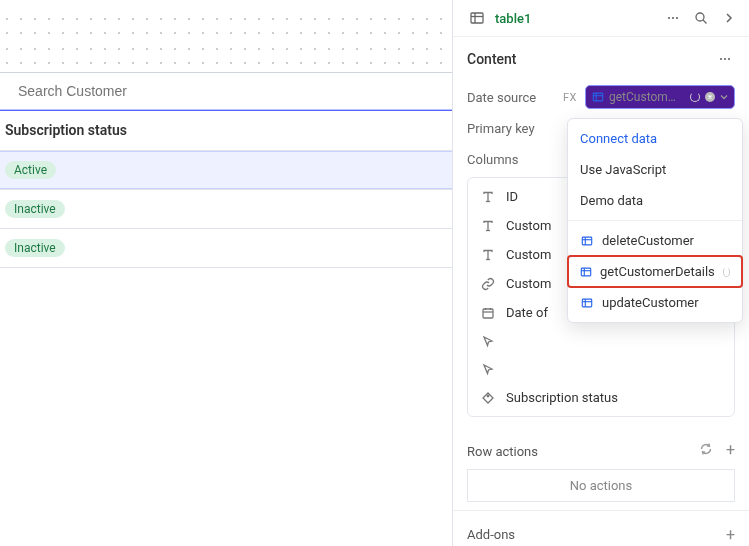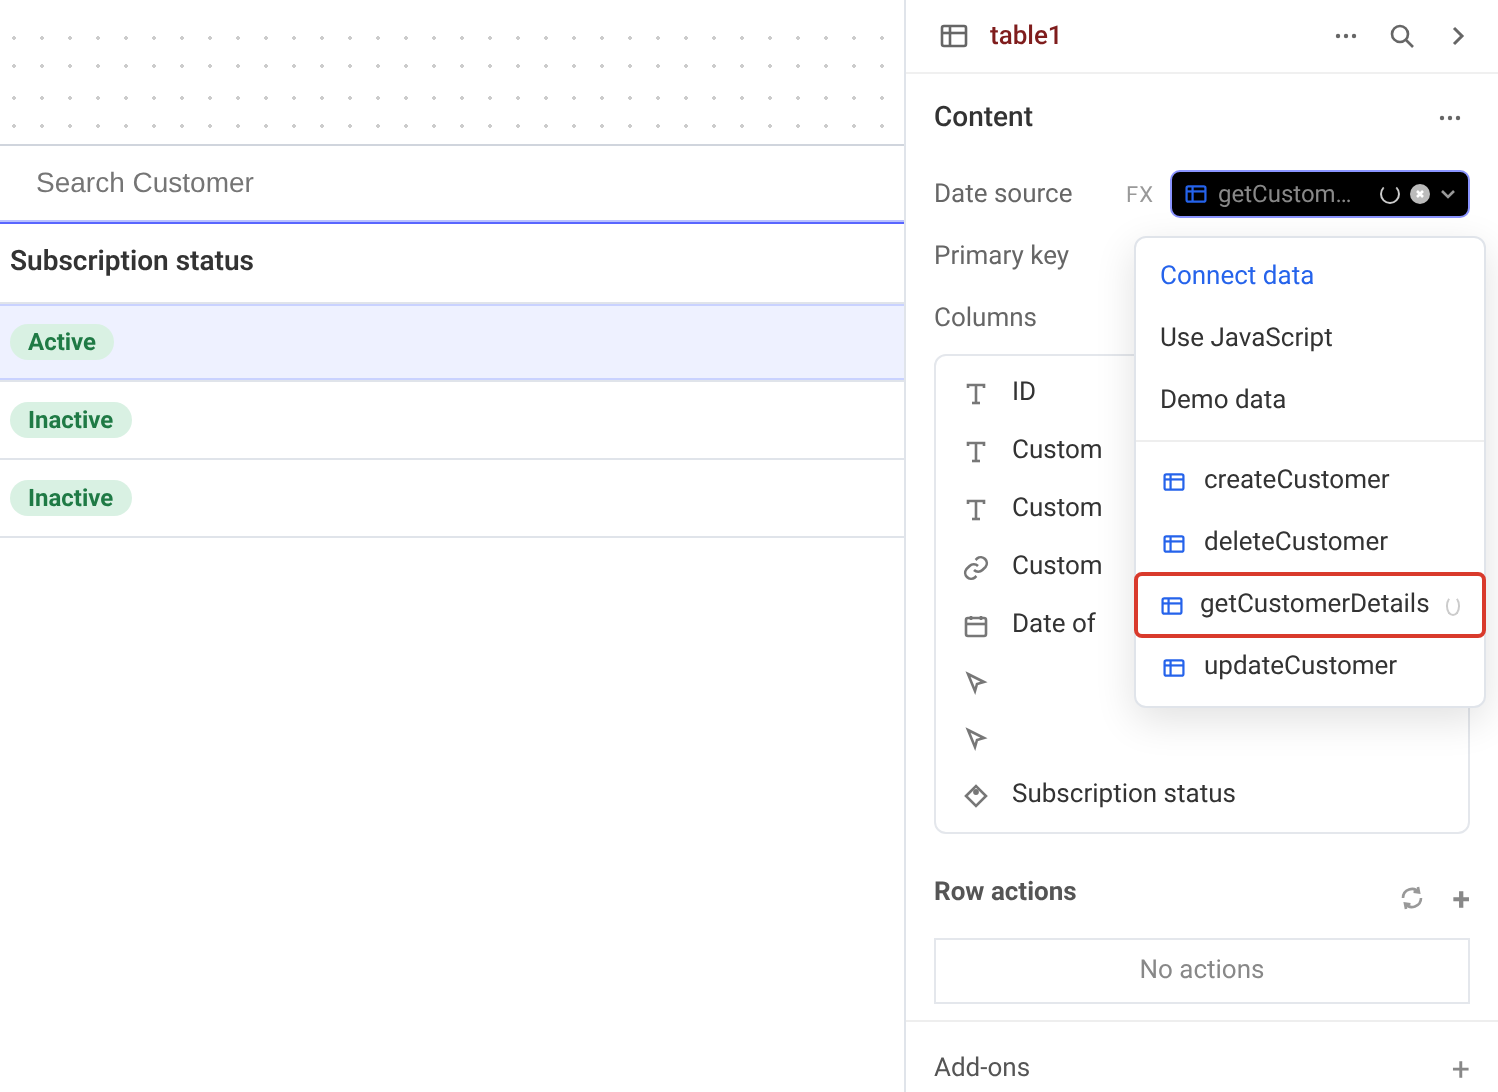--- a/index.html
+++ b/index.html
@@ -43,75 +43,74 @@
     background: #eef1ff;
     box-shadow: inset 0 1px 0 #c9d2ff, inset 0 -1px 0 #c9d2ff;
   }
   .pill {
     display: inline-block;
     background: #d9f1e3;
     color: #1f7a45;
     font-size: 12px;
     padding: 2px 9px;
     border-radius: 10px;
-    font-weight: bold;
   }
 
   
   .panel {
     position: absolute; top: 0; left: 452px; width: 297px; height: 546px;
     border-left: 1px solid #e0e4ea;
     background: #fff;
     padding: 0;
     overflow: hidden;
   }
   .panel-header {
     display: flex; align-items: center; gap: 8px;
     padding: 8px 10px 8px 14px;
     border-bottom: 1px solid #f0f0f0;
   }
-  .panel-header .title { font-size: 13px; font-weight: 500; color: #7f1d1d; flex: 1; }
+  .panel-header .title { font-size: 13px; font-weight: 500; color: #15803d; flex: 1; }
   .icon-btn { width: 20px; height: 20px; display:flex; align-items:center; justify-content:center; color:#666; cursor:pointer; }
   .section-head {
     display: flex; align-items: center; justify-content: space-between;
     padding: 12px 14px 10px;
     font-size: 14px; font-weight: 500;
   }
   .prop-row { display: flex; align-items: center; padding: 6px 14px; gap: 8px; font-size: 13px; color: #555; }
   .prop-label { width: 88px; color: #666; }
   .fx-label { font-size: 11px; color: #999; letter-spacing: 0.5px; }
   .ds-pill {
     flex: 1;
     border: 1px solid #8a94ff;
     border-radius: 5px;
     padding: 4px 6px;
     display: flex; align-items:center; gap: 5px;
     font-size: 12px; color: #888;
-    background: #000000;
+    background: #4c1d95;
     min-width: 0;
   }
   .ds-pill .txt { flex:1; overflow:hidden; text-overflow:ellipsis; white-space:nowrap; }
   .ds-pill .mini { color:#aaa; font-size:11px; }
   .columns-box {
     margin: 4px 14px 12px;
     border: 1px solid #e4e7ec;
     border-radius: 6px;
     padding: 4px 0;
   }
   .col-item {
     display: flex; align-items: center; gap: 10px;
     padding: 7px 12px;
     font-size: 13px; color: #333;
     cursor: grab;
   }
   .col-item .ci-icon { color:#777; width:16px; display:flex; justify-content:center; }
   .subsection {
-    display: flex; align-items:flex-start; justify-content:space-between;
+    display: flex; align-items:flex-end; justify-content:space-between;
     padding: 10px 14px 6px;
-    font-size: 13px; color: #555; font-weight: bold;
+    font-size: 13px; color: #555;
   }
   .no-actions {
     margin: 4px 14px;
     border: 1px solid #e4e7ec;
     border-radius: 0;
     padding: 8px;
     text-align: center; color:#888; font-size:13px;
   }
   .addons { display:flex; justify-content:space-between; align-items:center; padding: 14px 14px 0; font-size:13px; color:#555; border-top: 1px solid #eee; margin-top: 8px; }
   .plus { font-size: 16px; color: #888; cursor: pointer; }
@@ -355,47 +354,37 @@
   <div class="dd-sep"></div>
   <div id="dd-list">
       <div class="dd-item">
         <span class="dd-ic">
           <svg width="12" height="12" viewBox="0 0 14 14" fill="none" stroke="currentColor" stroke-width="1.3">
             <rect x="1.5" y="2.5" width="11" height="9" rx="1"></rect>
             <line x1="1.5" y1="5.5" x2="12.5" y2="5.5"></line>
             <line x1="5" y1="2.5" x2="5" y2="11.5"></line>
           </svg>
         </span>
-        <span>createCustomer</span>
+        <span>deleteCustomer</span>
+      </div>
+      <div class="dd-item dd-highlight">
+        <span class="dd-ic">
+          <svg width="12" height="12" viewBox="0 0 14 14" fill="none" stroke="currentColor" stroke-width="1.3">
+            <rect x="1.5" y="2.5" width="11" height="9" rx="1"></rect>
+            <line x1="1.5" y1="5.5" x2="12.5" y2="5.5"></line>
+            <line x1="5" y1="2.5" x2="5" y2="11.5"></line>
+          </svg>
+        </span>
+        <span>getCustomerDetails</span>
+        <span class="spinner" style="margin-left: auto;"></span>
       </div>
       <div class="dd-item">
         <span class="dd-ic">
           <svg width="12" height="12" viewBox="0 0 14 14" fill="none" stroke="currentColor" stroke-width="1.3">
             <rect x="1.5" y="2.5" width="11" height="9" rx="1"></rect>
             <line x1="1.5" y1="5.5" x2="12.5" y2="5.5"></line>
             <line x1="5" y1="2.5" x2="5" y2="11.5"></line>
           </svg>
         </span>
-        <span>deleteCustomer</span>
-      </div>
-      <div class="dd-item dd-highlight">
-        <span class="dd-ic">
-          <svg width="12" height="12" viewBox="0 0 14 14" fill="none" stroke="currentColor" stroke-width="1.3">
-            <rect x="1.5" y="2.5" width="11" height="9" rx="1"></rect>
-            <line x1="1.5" y1="5.5" x2="12.5" y2="5.5"></line>
-            <line x1="5" y1="2.5" x2="5" y2="11.5"></line>
-          </svg>
-        </span>
-        <span>getCustomerDetails</span>
-        <span class="spinner" style="margin-left: auto;"></span>
-      </div>
-      <div class="dd-item">
-        <span class="dd-ic">
-          <svg width="12" height="12" viewBox="0 0 14 14" fill="none" stroke="currentColor" stroke-width="1.3">
-            <rect x="1.5" y="2.5" width="11" height="9" rx="1"></rect>
-            <line x1="1.5" y1="5.5" x2="12.5" y2="5.5"></line>
-            <line x1="5" y1="2.5" x2="5" y2="11.5"></line>
-          </svg>
-        </span>
         <span>updateCustomer</span>
       </div>
     </div>
 </div>
 
 </body></html>

